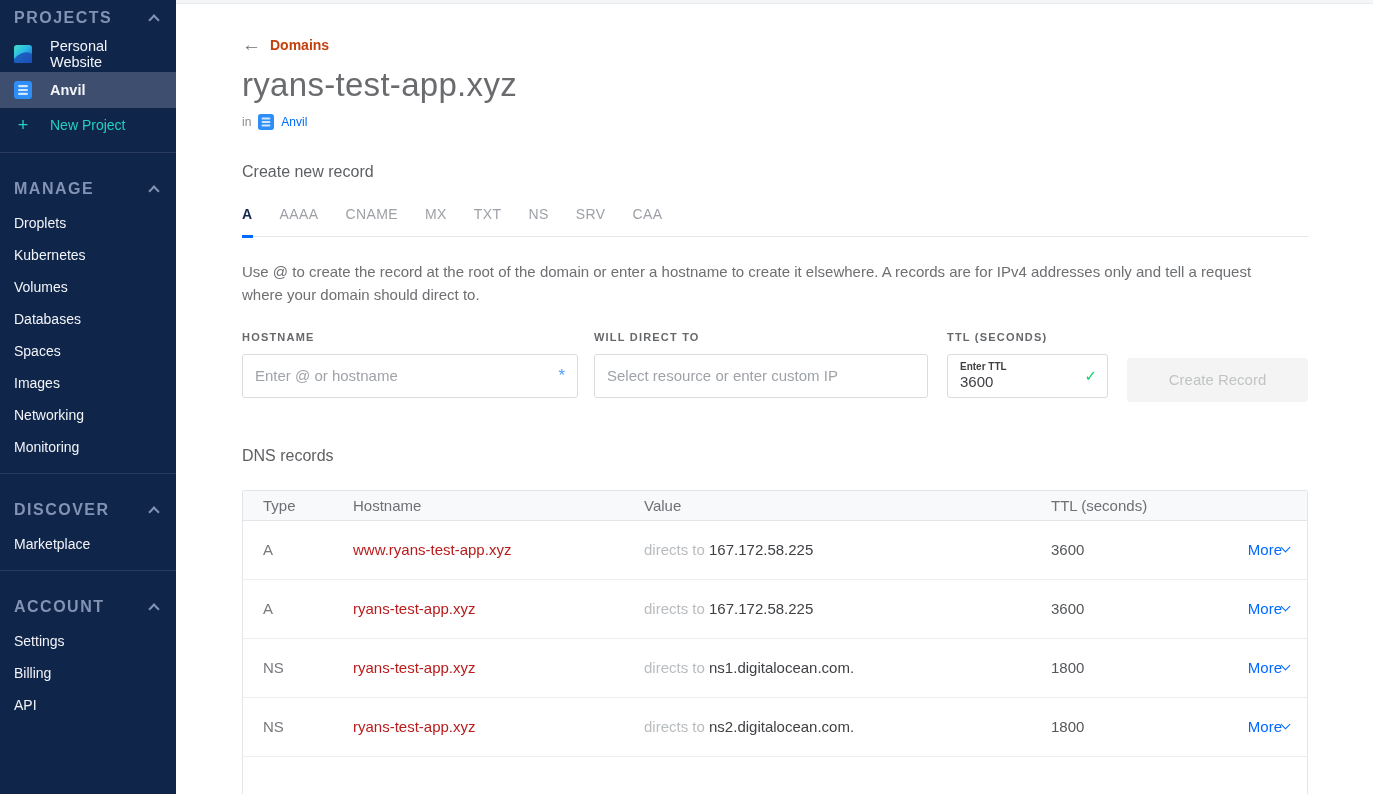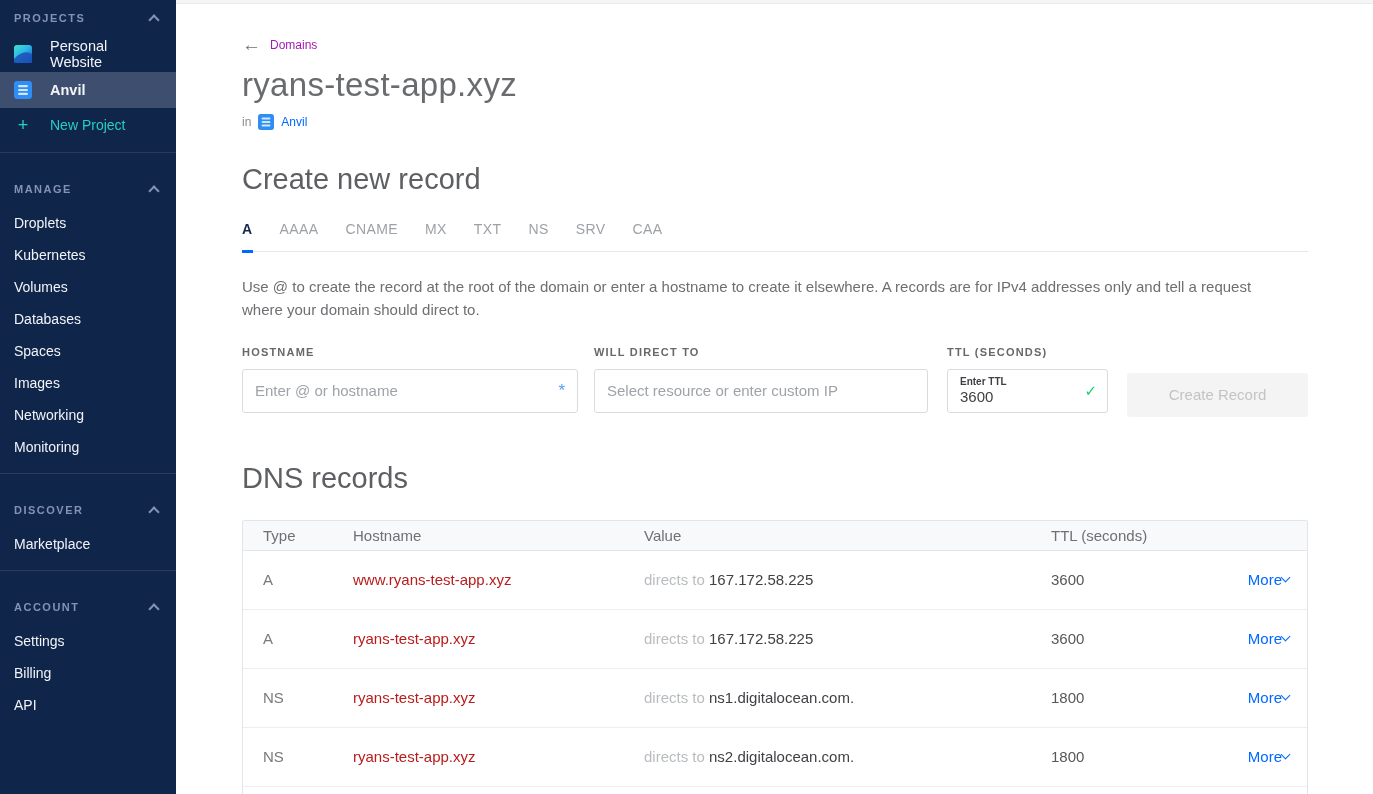--- a/index.html
+++ b/index.html
@@ -6,21 +6,21 @@
   html,body { width:1373px; height:794px; overflow:hidden; }
   body {
     font-family:"Liberation Sans","DejaVu Sans",sans-serif;
     background:#ffffff; color:#6b6d70; display:flex;
   }
 
   
   .sidebar { width:176px; flex-shrink:0; background:#10254a; height:794px; }
   .side-header {
     height:36px; display:flex; align-items:center; justify-content:space-between;
-    padding:0 18px 0 14px; font-size:11px; font-weight:700; letter-spacing:1.5px;
+    padding:0 18px 0 14px; font-size:16px; font-weight:700; letter-spacing:1.5px;
     color:#8293b4; cursor:pointer;
   }
   .side-header .chev { width:8px; height:8px; border-width:2px; color:#8293b4; margin-top:4px; }
   .side-item {
     height:32px; display:flex; align-items:center; padding:0 14px;
     font-size:14px; color:#f2f4f8; cursor:pointer; gap:18px;
   }
   .side-item.project { height:36px; font-size:14.5px; }
   .side-item.active { background:#3d4e6e; font-weight:700; }
   .side-item .plus { color:#25cfc3; font-size:18px; font-weight:400; width:18px; text-align:center; }
@@ -28,30 +28,30 @@
   .side-div { border:0; border-top:1px solid #2a3b5f; margin:10px 0 18px; }
   .proj-icon { width:18px; height:18px; border-radius:3px; flex-shrink:0; display:inline-block; }
 
   
   .main { flex:1; position:relative; background:#fff; }
   .topstrip { height:4px; background:#f4f5f7; border-bottom:1px solid #e9eaec; }
   .content { padding:0 65px 0 66px; }
 
   .breadcrumb { margin-top:31px; display:flex; align-items:center; gap:9px; cursor:pointer; }
   .breadcrumb .arrow { color:#6f7173; font-size:19px; line-height:1; }
-  .breadcrumb .crumb { font-size:12px; color:#a21caf; }
+  .breadcrumb .crumb { font-size:14px; color:#c2410c;font-weight:bold; }
 
   .page-title { margin-top:12px; font-size:33px; font-weight:300; color:#696b6e; letter-spacing:0.3px; }
 
   .in-row { margin-top:10px; display:flex; align-items:center; gap:7px; font-size:12px; }
   .in-row .in-label { color:#8a8c8f; }
   .in-row .proj-link { color:#0069ff; cursor:pointer; text-decoration:none; }
   .in-row .proj-icon16 { width:16px; height:16px; }
 
-  .section-heading { font-size:29px; font-weight:400; color:#5d5f62; }
+  .section-heading { font-size:16px; font-weight:400; color:#5d5f62; }
   .create-heading { margin-top:33px; }
 
   .tabs { margin-top:25px; display:flex; gap:27px; border-bottom:1px solid #e6e7e9; }
   .tab {
     font-size:14px; color:#9da1a6; letter-spacing:0.4px; padding-bottom:14px;
     cursor:pointer; position:relative;
   }
   .tab.active { color:#16294d; font-weight:700; }
   .tab.active::after {
     content:""; position:absolute; left:0; right:0; bottom:-2px; height:3px; background:#0069ff;

